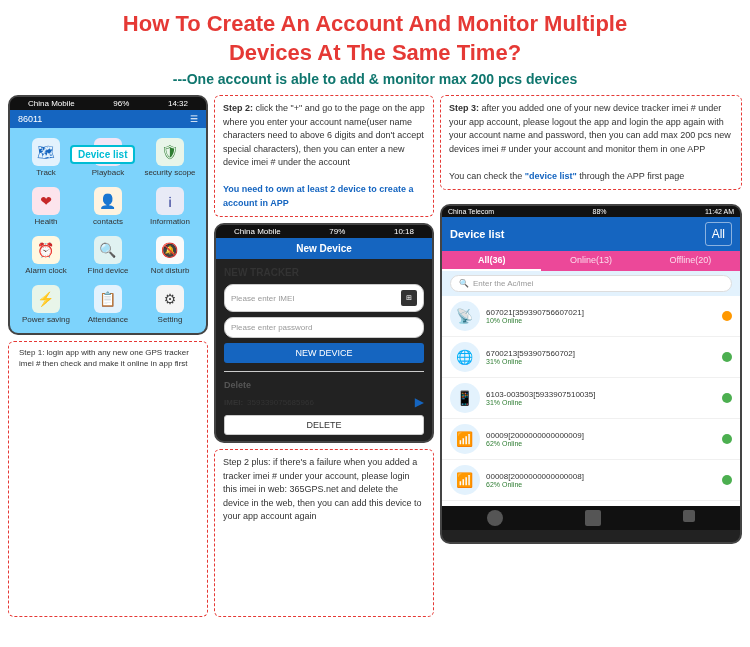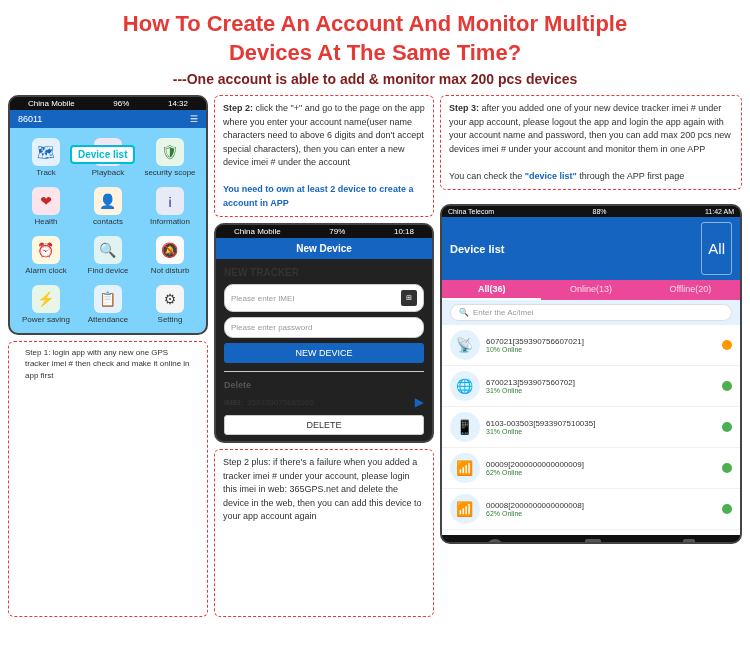--- a/index.html
+++ b/index.html
@@ -17,21 +17,21 @@
       text-align: center;
       padding: 10px 20px 4px;
     }
     .header h1 {
       color: #e53935;
       font-size: 22px;
       font-weight: bold;
       line-height: 1.3;
     }
     .header p {
-      color: #7f1d1d;
+      color: #0f766e;
       font-size: 14px;
       font-weight: bold;
       margin-top: 4px;
     }
 
     
     .main {
       display: flex;
       flex-direction: row;
       padding: 4px 8px 4px;
@@ -284,24 +284,24 @@
     .phone4-header {
       background: #1565c0;
       display: flex;
       align-items: center;
       justify-content: space-between;
       padding: 5px 8px;
     }
 
     .all-btn {
       color: #fff;
-      font-size: 15px;
+      font-size: 12px;
       border: 1px solid rgba(255,255,255,0.5);
       border-radius: 3px;
-      padding: 17px 6px;
+      padding: 4px 6px;
     }
 
     .phone4-tabs {
       display: flex;
       background: #ec4899;
     }
 
     .phone4-tab {
       flex: 1;
       text-align: center;
@@ -400,21 +400,21 @@
       font-weight: bold;
     }
 
     .footer-step {
       flex: 1;
       font-size: 8px;
       color: #333;
       line-height: 1.4;
       border: 1.5px dashed #e53935;
       border-radius: 6px;
-      padding: 5px 16px;
+      padding: 5px 10px;
     }
 
     
     .left-top {
       position: relative;
     }
 
     .step2-box {
       border: 1.5px dashed #e53935;
       border-radius: 6px;

